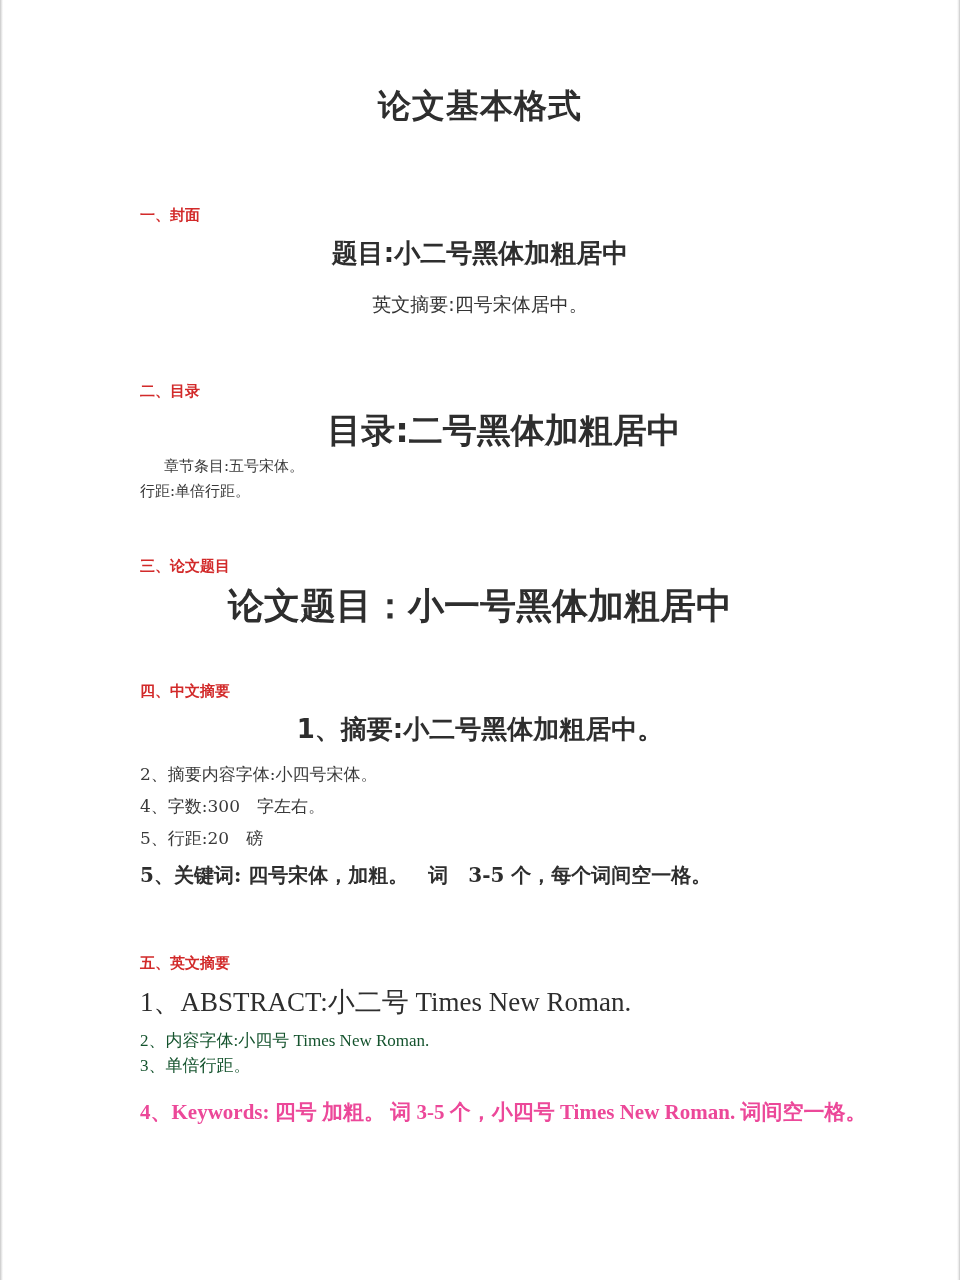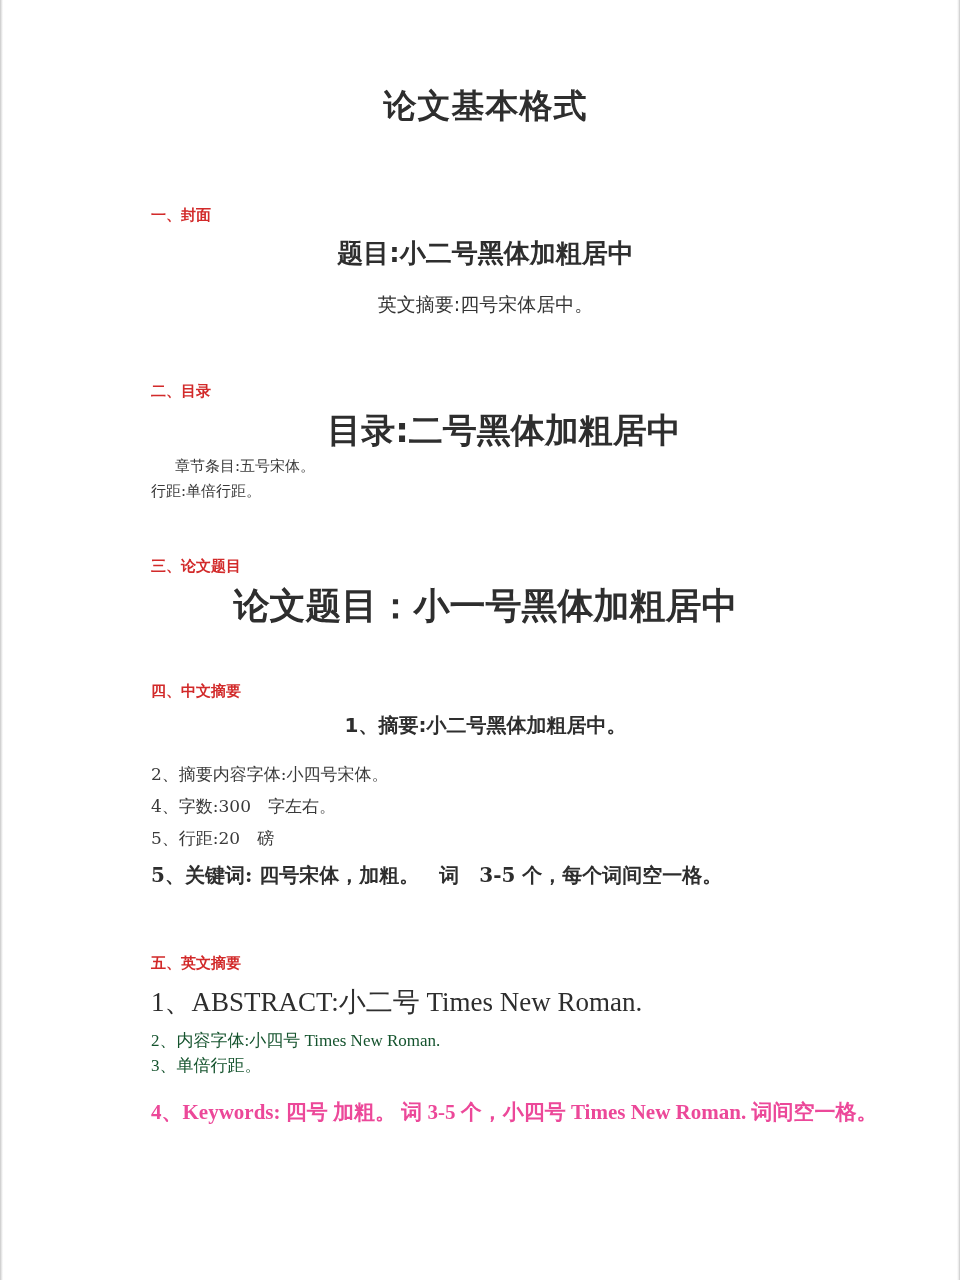--- a/index.html
+++ b/index.html
@@ -16,21 +16,21 @@
       color: #2b2b2b;
     }
     .page-edge-left {
       position: absolute; left: 0; top: 0; bottom: 0; width: 3px;
       background: linear-gradient(to right, #c8c8c8, #e6e6e6, #ffffff);
     }
     .page-edge-right {
       position: absolute; right: 0; top: 0; bottom: 0; width: 3px;
       background: linear-gradient(to left, #c8c8c8, #ececec, #ffffff);
     }
-    .abs { position: absolute; white-space: nowrap; padding-left: 11px; }
+    .abs { position: absolute; white-space: nowrap; }
     .center { left: 0; right: 0; text-align: center; }
 
     .doc-title {
       top: 84px;
       font-size: 33px;
       font-weight: bold;
       color: #2e2e2e;
       letter-spacing: 1px;
     }
     .section-heading {
@@ -55,21 +55,21 @@
     .cover-content { top: 292px; font-size: 19px; font-weight: normal; color: #333; }
 
     
     .toc-title { top: 408px; font-size: 34px; }
     .toc-line { font-size: 15px; }
 
     
     .paper-title { top: 582px; font-size: 36px; }
 
     
-    .abs-title { top: 712px; font-size: 20px; }
+    .abs-title { top: 712px; font-size: 26px; }
     .abs-line { font-size: 17px; }
     .abs-keywords { top: 862px; font-size: 20px; font-weight: bold; color: #2e2e2e; }
 
     
     .en-title { top: 984px; font-size: 27px; font-family: "Liberation Serif", "DejaVu Serif", serif; color: #2e2e2e; }
     .en-line { font-size: 17px; font-family: "Liberation Serif", "DejaVu Serif", serif; color: #14532d; }
     .en-keywords {
       top: 1088px;
       left: 140px;
       width: 740px;

